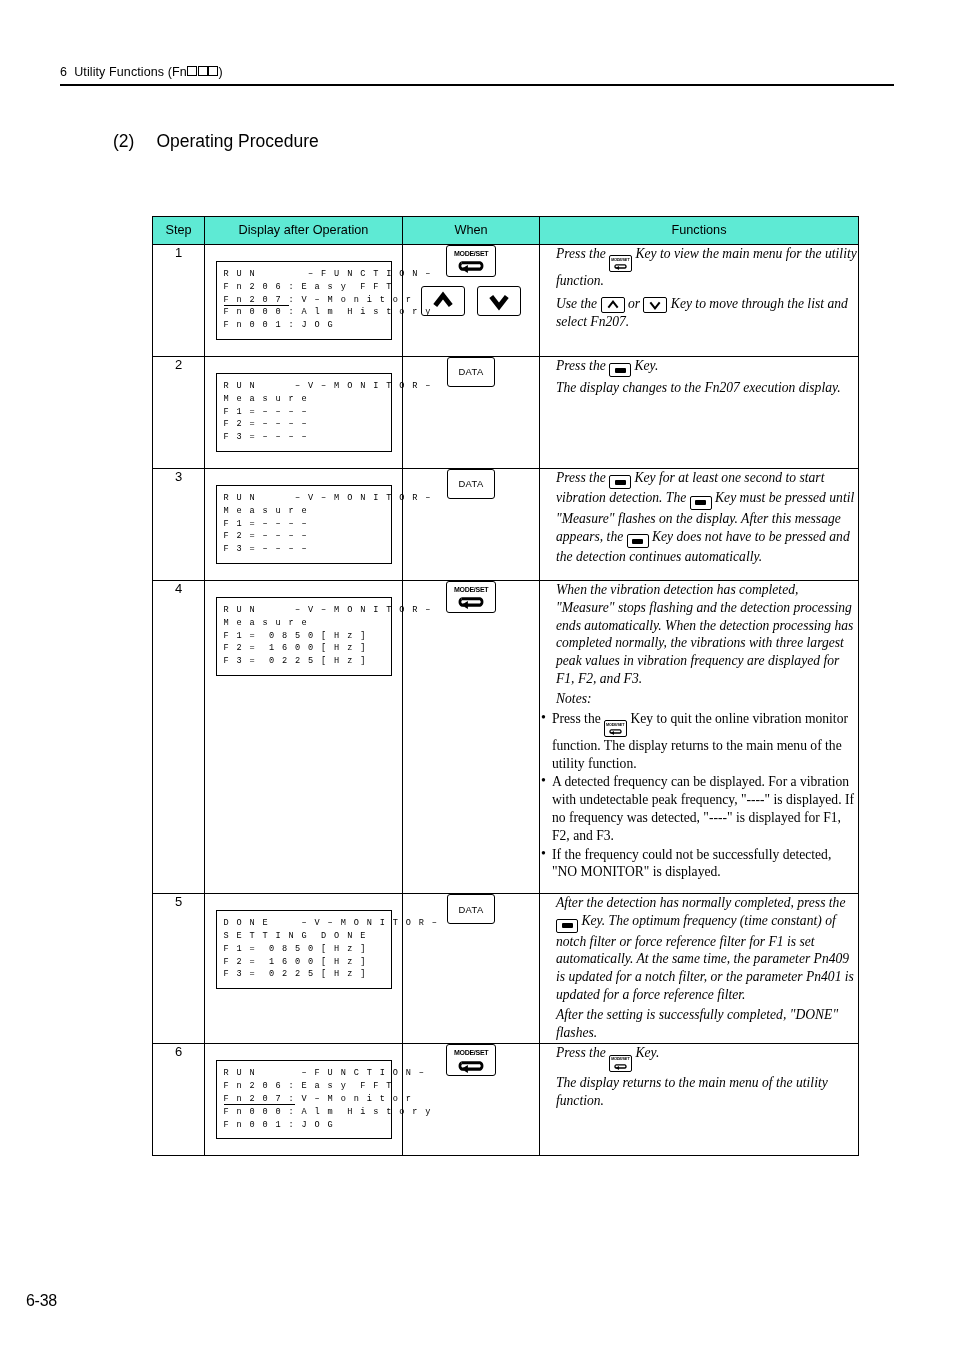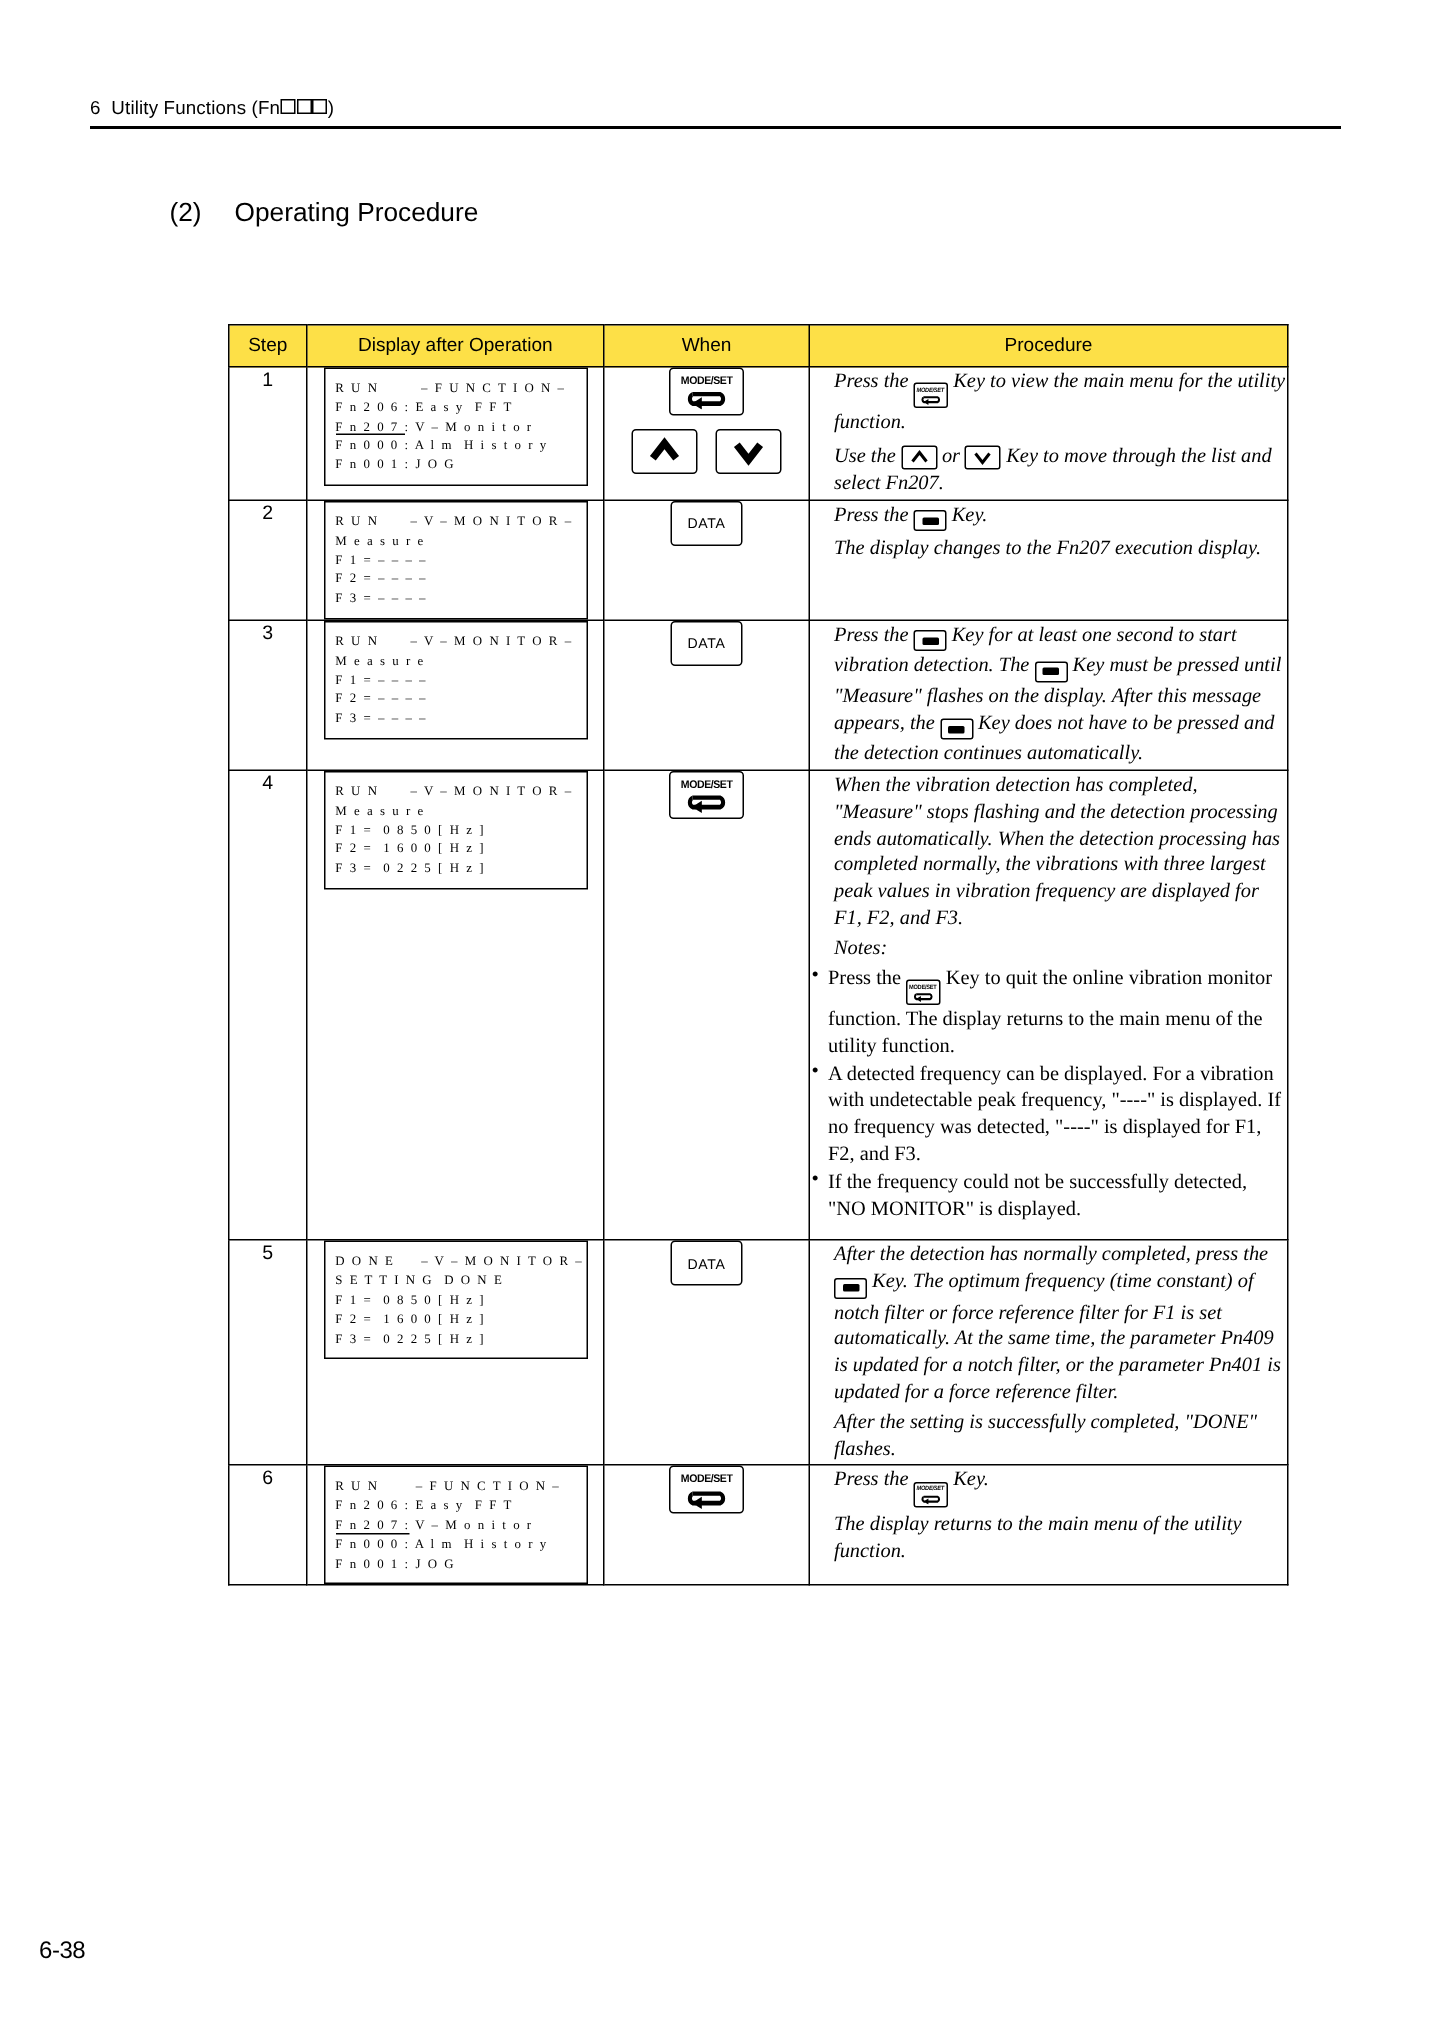--- a/index.html
+++ b/index.html
@@ -71,21 +71,21 @@
     width: 706px;
     border-collapse: collapse;
     table-layout: fixed;
   }
   .proc-table td, .proc-table th {
     border: 1px solid #000;
     vertical-align: top;
     padding: 0;
   }
   .proc-table thead th {
-    background: #fde047;
+    background: #5eead4;
     font-family: "Liberation Sans", sans-serif;
     font-weight: 400;
     font-size: 12.7px;
     text-align: center;
     height: 24px;
     vertical-align: middle;
     padding: 1px 0 2px 0;
   }
   .col-step  { width: 52px; }
   .col-disp  { width: 198px; }
@@ -110,23 +110,23 @@
   .cell-oper {
     padding: 7px 8px 8px 7px;
     font-size: 13.6px;
     line-height: 1.31;
   }
 
   
   .lcd {
     border: 1.4px solid #000;
     width: 176px;
-    margin: 0 auto;
+    margin: 16px auto;
     padding: 6px 4px 7px 7px;
-    font-family: Liberation Serif, serif;
+    font-family: Liberation Mono, monospace;
     font-size: 8.6px;
     line-height: 1.5;
     letter-spacing: 1.35px;
     white-space: pre;
     box-sizing: border-box;
   }
   .lcd-row { height: 12.8px; position: relative; }
   .lcd-row.underline span.u {
     border-bottom: 1px solid #000;
     padding-bottom: 0.5px;
@@ -278,21 +278,21 @@
     <col class="col-step">
       <col class="col-disp">
       <col class="col-keys">
       <col class="col-oper">
   </colgroup>
   <thead>
     <tr>
       <th>Step</th>
       <th>Display after Operation</th>
       <th>When</th>
-      <th>Procedure</th>
+      <th>Functions</th>
     </tr>
   </thead>
   <tbody id="proc-body">
       <tr>
         <td class="cell-step">1</td>
         <td class="cell-disp">
           <div class="lcd"><div class="lcd-row">R U N        – F U N C T I O N –</div><div class="lcd-row">F n 2 0 6 : E a s y  F F T</div><div class="lcd-row underline"><span class="u">F n 2 0 7 </span>: V – M o n i t o r</div><div class="lcd-row">F n 0 0 0 : A l m  H i s t o r y</div><div class="lcd-row">F n 0 0 1 : J O G</div></div>
         </td>
         <td class="cell-keys">
           <div class="keystack">

